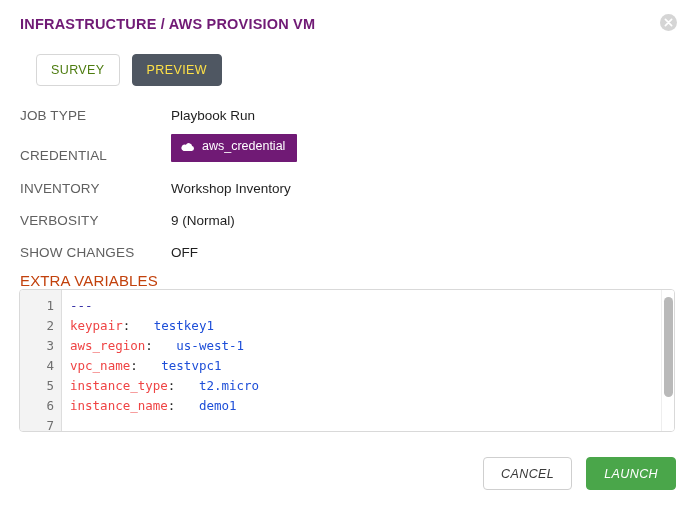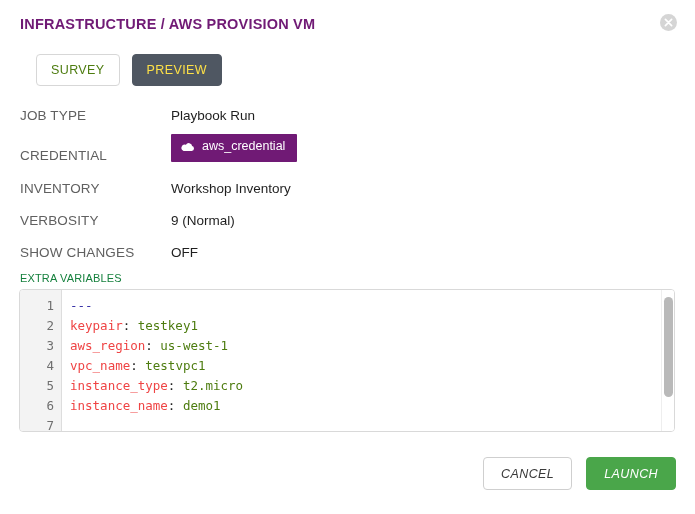--- a/index.html
+++ b/index.html
@@ -123,22 +123,22 @@
     position: relative;
     top: -3px;
   }
   .credential-badge .cloud-icon { display: flex; }
 
   
   .extra-vars-label {
     position: absolute;
     top: 272px;
     left: 20px;
-    font-size: 11px;
-    color: #15803d;
+    font-size: 15px;
+    color: #c2410c;
     text-transform: uppercase;
     letter-spacing: 0.15px;
   }
 
   .editor {
     position: absolute;
     top: 289px;
     left: 19px;
     width: 656px;
     height: 143px;
@@ -173,21 +173,21 @@
   }
   .code-line {
     font-size: 12.5px;
     line-height: 20px;
     white-space: pre;
     font-family: "DejaVu Sans Mono", monospace;
     color: #222222;
   }
   .yaml-key { color: #ef4444; }
   .yaml-punct { color: #222222; }
-  .yaml-val { color: #4d7c0f; }
+  .yaml-val { color: #1d4ed8; margin-left: 16px; }
   .yaml-doc { color: #3a34a8; }
 
   .editor-scrollbar {
     position: absolute;
     top: 0;
     right: 0;
     width: 13px;
     height: 100%;
     background: #ffffff;
     border-left: 1px solid #eeeeee;

